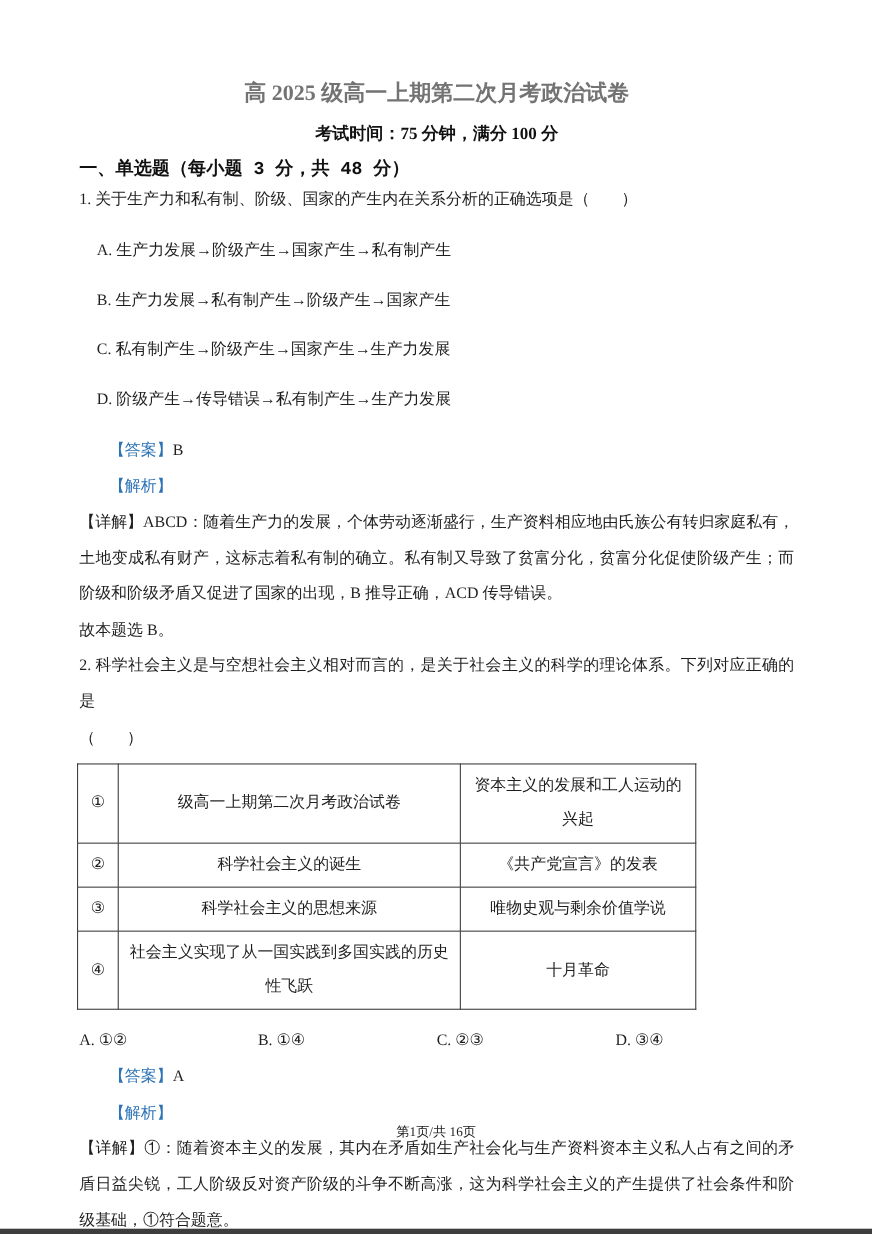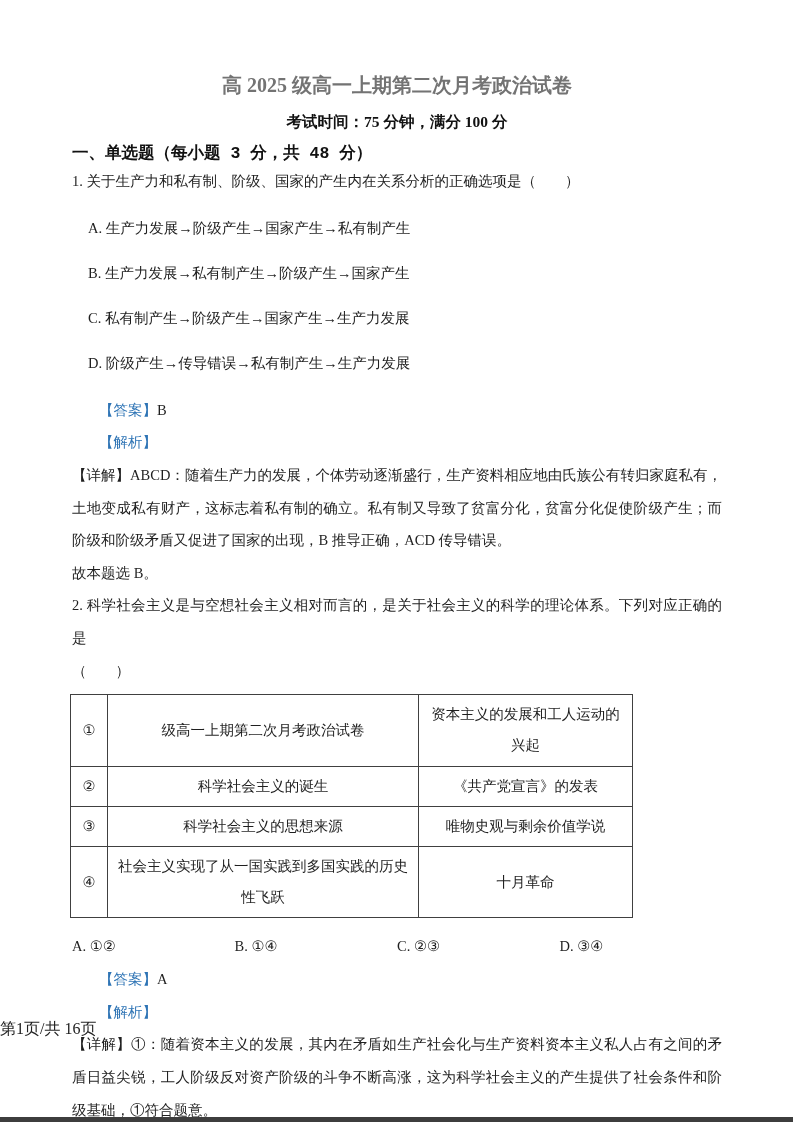--- a/index.html
+++ b/index.html
@@ -52,21 +52,21 @@
 
   .opt-grid {
     display: grid;
     grid-template-columns: repeat(4, 1fr);
     margin-top: 13px;
     line-height: 2.2;
   }
 
   .footer {
     position: absolute; left: 0; top: 1020px; width: 793px;
-    font-size: 16px; color: #222; line-height: 18px;
+    text-align: center; font-size: 12px; color: #222; line-height: 18px;
   }
   .bottom-bar {
     position: absolute; left: 0; bottom: 0; width: 793px; height: 5px;
     background: #3d3d3d;
   }
 </style>
 </head>
 <body>
 
 <div class="page">

